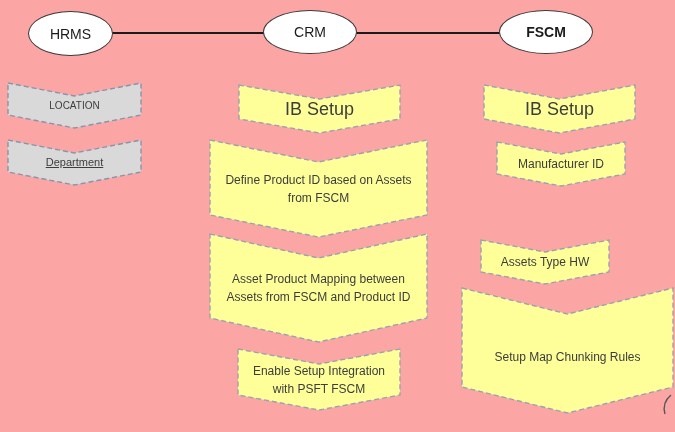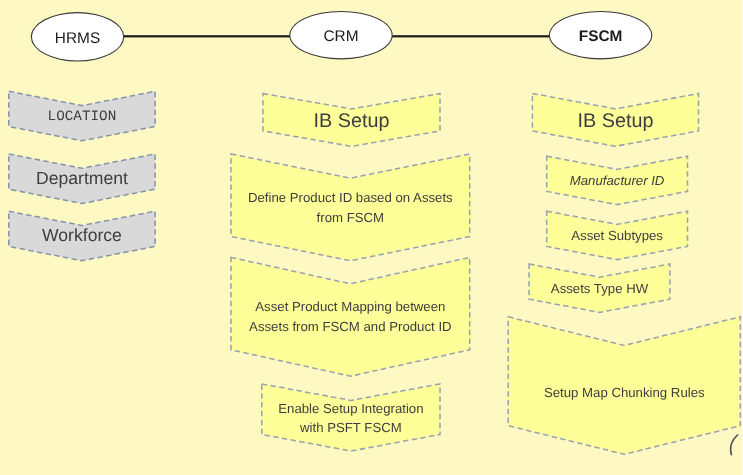--- a/index.html
+++ b/index.html
@@ -2,21 +2,21 @@
 <html><head>
 <meta charset="utf-8">
 <style>
   * { margin:0; padding:0; box-sizing:border-box; }
   html,body { background:#ffffff; }
   body { font-family:"Liberation Sans", sans-serif; }
 
   .canvas {
     position:relative;
     width:675px; height:432px;
-    background:#fef9c3;
+    background:#fca5a5;
     overflow:hidden;
   }
 
   .connector {
     position:absolute;
     height:0;
     border-top:2px solid #1a1a1a;
     z-index:1;
   }
 
@@ -38,22 +38,22 @@
     align-items:center; justify-content:center;
     text-align:center;
     font-size:12px; color:#3d3d3d;
     line-height:1.5;
     padding:0 10px;
   }
   .chev.yellow polygon { fill:#feff99; stroke:#97a3b1; stroke-width:1.4; stroke-dasharray:5 3; }
   .chev.gray   polygon { fill:#d9d9d9; stroke:#8496ab; stroke-width:1.4; stroke-dasharray:5 3; }
 
   .chev.ib .lbl { font-size:18px; }
-  .chev.small .lbl { font-size:16px; }
-  .chev.caps .lbl { font-size:13px;font-family:Liberation Mono, monospace; }
+  .chev.small .lbl { font-size:11px;text-decoration:underline; }
+  .chev.caps .lbl { font-size:10px; }
   .chev.twolines .lbl { justify-content:center; gap:26px; padding-top:12px; }
 
   .stray-mark { position:absolute; z-index:1; }
 </style>
 </head>
 <body>
 
 <div class="canvas">
 
   <div class="connector" style="left:70px; top:32px; width:476px;"></div>
@@ -73,26 +73,20 @@
         <polygon points="1,1 67.5,14 134,1 134,33 67.5,46 1,33"></polygon>
       </svg>
     <div class="lbl">LOCATION</div>
   </div>
   <div class="chev gray small" style="left:7px; top:139px; width:135px; height:47px;">
       <svg width="135" height="47">
         <polygon points="1,1 67.5,14 134,1 134,33 67.5,46 1,33"></polygon>
       </svg>
     <div class="lbl">Department</div>
   </div>
-  <div class="chev gray small" style="left:7px; top:191px; width:135px; height:47px;">
-      <svg width="135" height="47">
-        <polygon points="1,1 67.5,14 134,1 134,33 67.5,46 1,33"></polygon>
-      </svg>
-    <div class="lbl">Workforce</div>
-  </div>
 
   <div class="chev yellow ib" style="left:238px; top:84px; width:163px; height:50px;">
       <svg width="163" height="50">
         <polygon points="1,1 81.5,15 162,1 162,35 81.5,49 1,35"></polygon>
       </svg>
     <div class="lbl">IB Setup</div>
   </div>
   <div class="chev yellow" style="left:209px; top:139px; width:219px; height:99px;">
       <svg width="219" height="99">
         <polygon points="1,1 109.5,23 218,1 218,76 109.5,98 1,76"></polygon>
@@ -111,31 +105,25 @@
       </svg>
     <div class="lbl">Enable Setup Integration with PSFT FSCM</div>
   </div>
 
   <div class="chev yellow ib" style="left:483px; top:84px; width:153px; height:50px;">
       <svg width="153" height="50">
         <polygon points="1,1 76.5,15 152,1 152,35 76.5,49 1,35"></polygon>
       </svg>
     <div class="lbl">IB Setup</div>
   </div>
-  <div class="chev yellow" style="left:496px; top:141px; width:130px; height:46px;font-style:italic;">
+  <div class="chev yellow" style="left:496px; top:141px; width:130px; height:46px;">
       <svg width="130" height="46">
         <polygon points="1,1 65,13 129,1 129,33 65,45 1,33"></polygon>
       </svg>
     <div class="lbl">Manufacturer ID</div>
-  </div>
-  <div class="chev yellow" style="left:496px; top:191px; width:130px; height:46px;">
-      <svg width="130" height="46">
-        <polygon points="1,1 65,13 129,1 129,33 65,45 1,33"></polygon>
-      </svg>
-    <div class="lbl">Asset Subtypes</div>
   </div>
   <div class="chev yellow" style="left:480px; top:239px; width:130px; height:46px;">
       <svg width="130" height="46">
         <polygon points="1,1 65,13 129,1 129,33 65,45 1,33"></polygon>
       </svg>
     <div class="lbl">Assets Type HW</div>
   </div>
   <div class="chev yellow twolines" style="left:461px; top:287px; width:213px; height:127px;">
       <svg width="213" height="127">
         <polygon points="1,1 106.5,27 212,1 212,100 106.5,126 1,100"></polygon>

